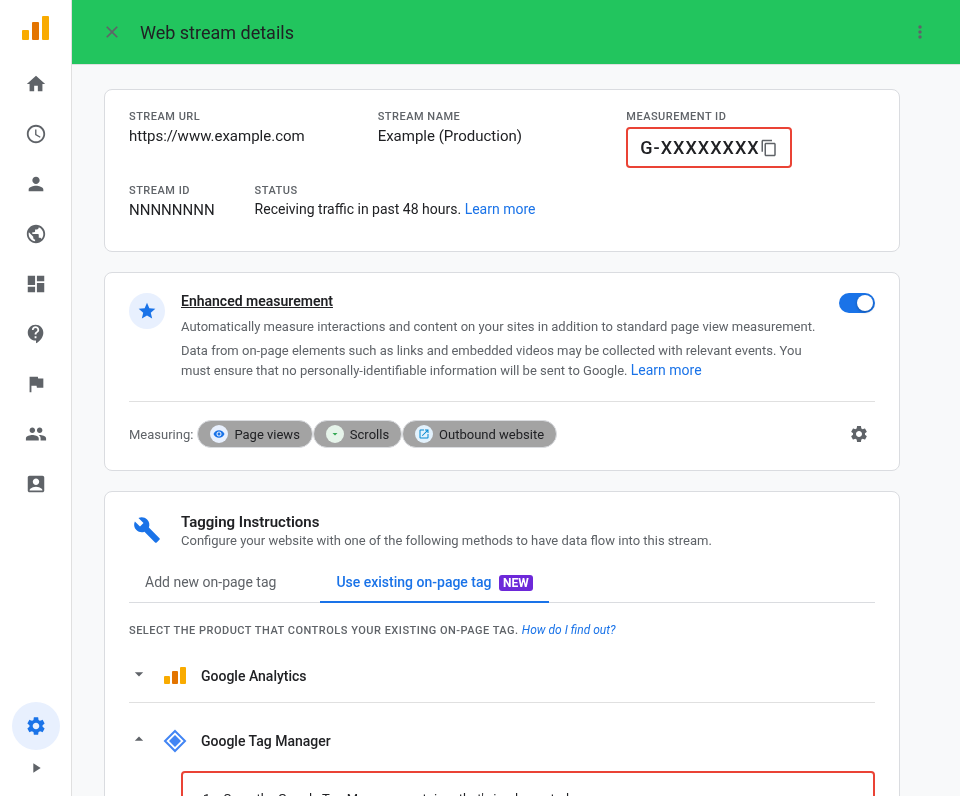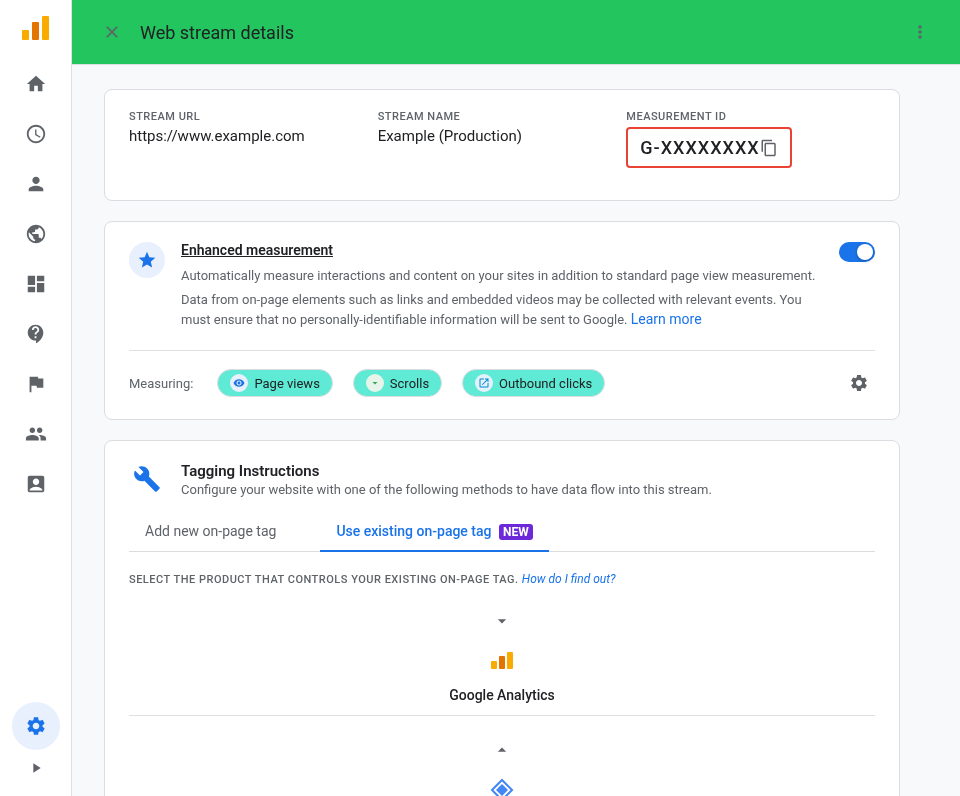--- a/index.html
+++ b/index.html
@@ -189,40 +189,40 @@
       border-radius: 50%;
       position: absolute;
       top: 2px; right: 2px;
       box-shadow: 0 1px 3px rgba(0,0,0,0.3);
     }
 
     
     .measuring-row {
       display: flex;
       align-items: center;
-      gap: 20px;
+      gap: 0;
       margin-top: 16px;
       padding-top: 16px;
       border-top: 1px solid #e0e0e0;
     }
     .measuring-label {
       font-size: 13px;
       color: #5f6368;
       margin-right: 4px;
     }
     .chip {
       display: flex;
       align-items: center;
       gap: 6px;
       padding: 4px 12px;
       border-radius: 16px;
       border: 1px solid #dadce0;
       font-size: 13px;
       color: #202124;
-      background: #5eead4;
+      background: #a3a3a3;
     }
     .chip-icon {
       width: 18px; height: 18px;
       border-radius: 50%;
       display: flex; align-items: center; justify-content: center;
       font-size: 11px;
     }
     .chip-icon.blue { background: #e8f0fe; color: #1a73e8; }
     .chip-icon.green { background: #e6f4ea; color: #34a853; }
     .chip-icon.cyan { background: #e3f2fd; color: #0288d1; }
@@ -301,21 +301,20 @@
     }
     .how-link { color: #1a73e8; text-decoration: none; }
 
     
     .product-row {
       display: flex;
       align-items: center;
       gap: 12px;
       padding: 12px 0;
       cursor: pointer;
-      flex-direction: column;
     }
     .product-row .chevron { color: #5f6368; }
     .product-name {
       font-size: 14px;
       color: #202124;
       font-weight: 500;
     }
     .product-icon {
       width: 28px; height: 28px;
       display: flex; align-items: center; justify-content: center;
@@ -461,20 +460,33 @@
           <div class="measurement-id-box">
             <span class="measurement-id-value">G-XXXXXXXX</span>
             <span class="copy-icon">
               <svg width="18" height="18" viewBox="0 0 24 24" fill="#5f6368">
                   <path d="M16 1H4c-1.1 0-2 .9-2 2v14h2V3h12V1zm3 4H8c-1.1 0-2 .9-2 2v14c0 1.1.9 2 2 2h11c1.1 0 2-.9 2-2V7c0-1.1-.9-2-2-2zm0 16H8V7h11v14z"></path>
                 </svg>
             </span>
           </div>
         </div>
       </div>
+      <div class="stream-info-bottom">
+        <div class="stream-field">
+          <div class="stream-label">STREAM ID</div>
+          <div class="stream-value">NNNNNNNN</div>
+        </div>
+        <div class="stream-field">
+          <div class="stream-label">STATUS</div>
+          <div class="status-text">
+            <span>Receiving traffic in past 48 hours.</span>
+            <a class="learn-more" href="#">Learn more</a>
+          </div>
+        </div>
+      </div>
     </div>
 
     <div class="card">
       <div class="enhanced-header">
         <div class="enhanced-icon">
 
           <svg width="20" height="20" viewBox="0 0 24 24" fill="#1a73e8">
               <path d="M12 2L9.19 8.63 2 9.24l5.46 4.73L5.82 21 12 17.27 18.18 21l-1.64-7.03L22 9.24l-7.19-.61L12 2z"></path>
             </svg>
         </div>
@@ -509,21 +521,21 @@
               </svg>
           </div>
           <span>Scrolls</span>
         </div>
         <div class="chip">
           <div class="chip-icon cyan">
             <svg width="12" height="12" viewBox="0 0 24 24" fill="#0288d1">
                 <path d="M19 19H5V5h7V3H5a2 2 0 00-2 2v14a2 2 0 002 2h14a2 2 0 002-2v-7h-2v7zM14 3v2h3.59l-9.83 9.83 1.41 1.41L19 6.41V10h2V3h-7z"></path>
               </svg>
           </div>
-          <span>Outbound clicks</span>
+          <span>Outbound website</span>
         </div>
         <div class="gear-btn">
           <svg width="20" height="20" viewBox="0 0 24 24" fill="#5f6368">
               <path d="M19.14,12.94c0.04-0.3,0.06-0.61,0.06-0.94c0-0.32-0.02-0.64-0.07-0.94l2.03-1.58c0.18-0.14,0.23-0.41,0.12-0.61 l-1.92-3.32c-0.12-0.22-0.37-0.29-0.59-0.22l-2.39,0.96c-0.5-0.38-1.03-0.7-1.62-0.94L14.4,2.81c-0.04-0.24-0.24-0.41-0.48-0.41 h-3.84c-0.24,0-0.43,0.17-0.47,0.41L9.25,5.35C8.66,5.59,8.12,5.92,7.63,6.29L5.24,5.33c-0.22-0.08-0.47,0-0.59,0.22L2.74,8.87 C2.62,9.08,2.66,9.34,2.86,9.48l2.03,1.58C4.84,11.36,4.8,11.69,4.8,12s0.02,0.64,0.07,0.94l-2.03,1.58 c-0.18,0.14-0.23,0.41-0.12,0.61l1.92,3.32c0.12,0.22,0.37,0.29,0.59,0.22l2.39-0.96c0.5,0.38,1.03,0.7,1.62,0.94l0.36,2.54 c0.05,0.24,0.24,0.41,0.48,0.41h3.84c0.24,0,0.44-0.17,0.47-0.41l0.36-2.54c0.59-0.24,1.13-0.56,1.62-0.94l2.39,0.96 c0.22,0.08,0.47,0,0.59-0.22l1.92-3.32c0.12-0.22,0.07-0.47-0.12-0.61L19.14,12.94z M12,15.6c-1.98,0-3.6-1.62-3.6-3.6 s1.62-3.6,3.6-3.6s3.6,1.62,3.6,3.6S13.98,15.6,12,15.6z"></path>
             </svg>
         </div>
       </div>
     </div>
 
     <div class="card">

